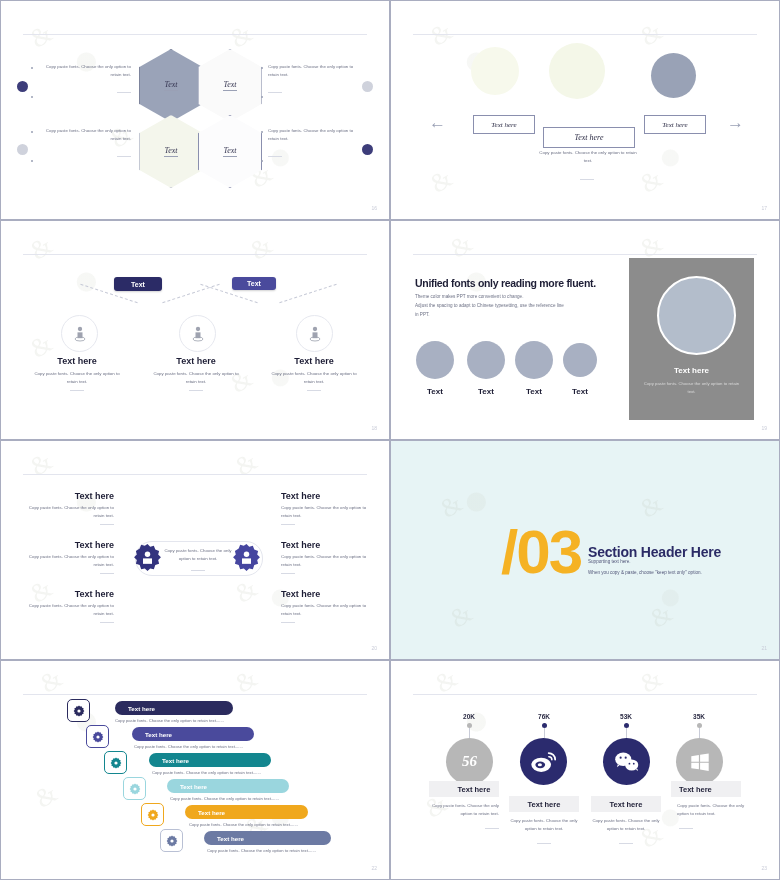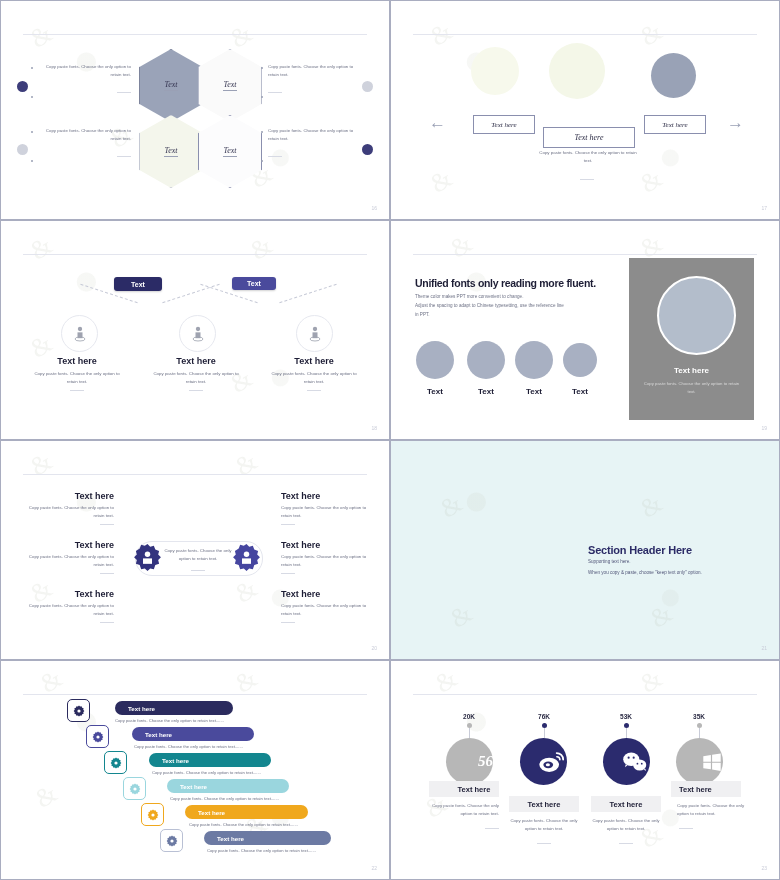--- a/index.html
+++ b/index.html
@@ -50,21 +50,21 @@
   .sec-bg{position:absolute;inset:0;background:#e7f4f5;}
   .num03{font-size:62px;font-weight:bold;color:#f5b224;font-family:"Liberation Sans",sans-serif;letter-spacing:-2px;}
 
   
   .gbox{width:21px;height:21px;border-radius:5px;border:1px solid;background:#fff;
     display:flex;align-items:center;justify-content:center;}
   .bar{height:14px;border-radius:7px;display:flex;align-items:center;color:#fff;font-weight:bold;font-size:6.2px;padding-left:13px;box-sizing:border-box;}
   .barnote{font-size:4.2px;color:#6d7185;}
 
   
-  .scirc{width:47px;height:47px;border-radius:50%;display:flex;align-items:center;justify-content:flex-end;}
+  .scirc{width:47px;height:47px;border-radius:50%;display:flex;align-items:center;justify-content:center;}
   .kpi{font-size:6.5px;font-weight:bold;color:#2b2b44;text-align:center;}
   .stem{width:1px;background:#c9ccd8;}
   .nub{width:5px;height:5px;border-radius:50%;}
   .labelbg{background:#f0f0f2;font-weight:bold;font-size:7.5px;color:#1d1d35;display:flex;align-items:center;justify-content:center;}
 </style>
 </head>
 <body>
 
 <div class="deck">
 
@@ -327,21 +327,22 @@
 
   <div class="slide">
     <div class="sec-bg"></div>
     <div class="wm">
         <span style="left:50px;top:50px;">&amp;</span>
         <span style="left:250px;top:50px;">&amp;</span>
         <span style="left:60px;top:160px;">&amp;</span>
         <span style="left:260px;top:160px;">&amp;</span>
       </div>
 
-    <div class="c" style="left:197px;top:103px;font-size:11px;font-weight:bold;color:#2b2b66;letter-spacing:-.2px;">Section Header Here</div>
+    <div class="c num03" style="left:110px;top:75px;">/03</div>
+    <div class="c" style="left:197px;top:103px;font-size:14px;font-weight:bold;color:#2b2b66;letter-spacing:-.2px;">Section Header Here</div>
     <div class="c" style="left:197px;top:118px;font-size:4.6px;color:#53577a;">Supporting text here.</div>
     <div class="c" style="left:197px;top:129px;font-size:4.6px;color:#53577a;">When you copy &amp; paste, choose "keep text only" option.</div>
 
     <div class="pg">21</div>
   </div>
 
   <div class="slide">
     <div class="wm">
         <span style="left:40px;top:5px;">&amp;</span>
         <span style="left:235px;top:5px;">&amp;</span>

